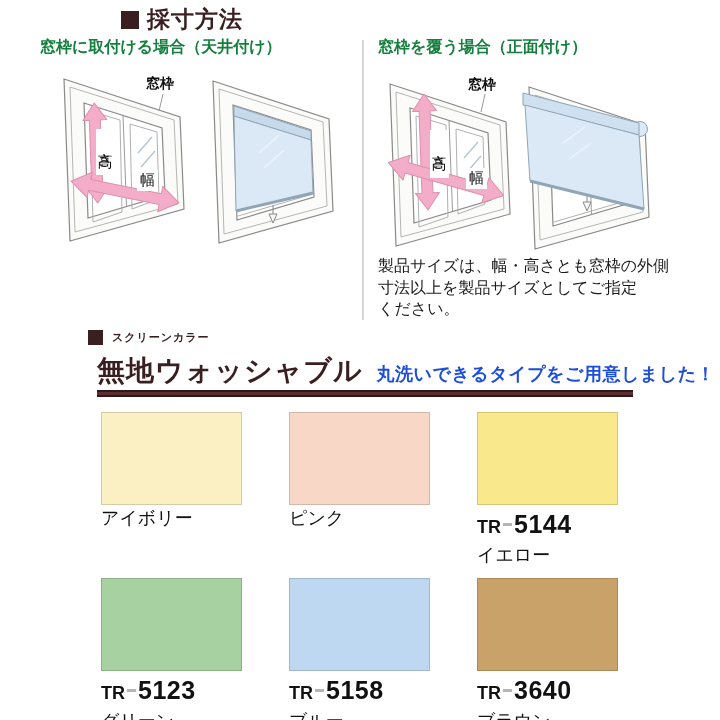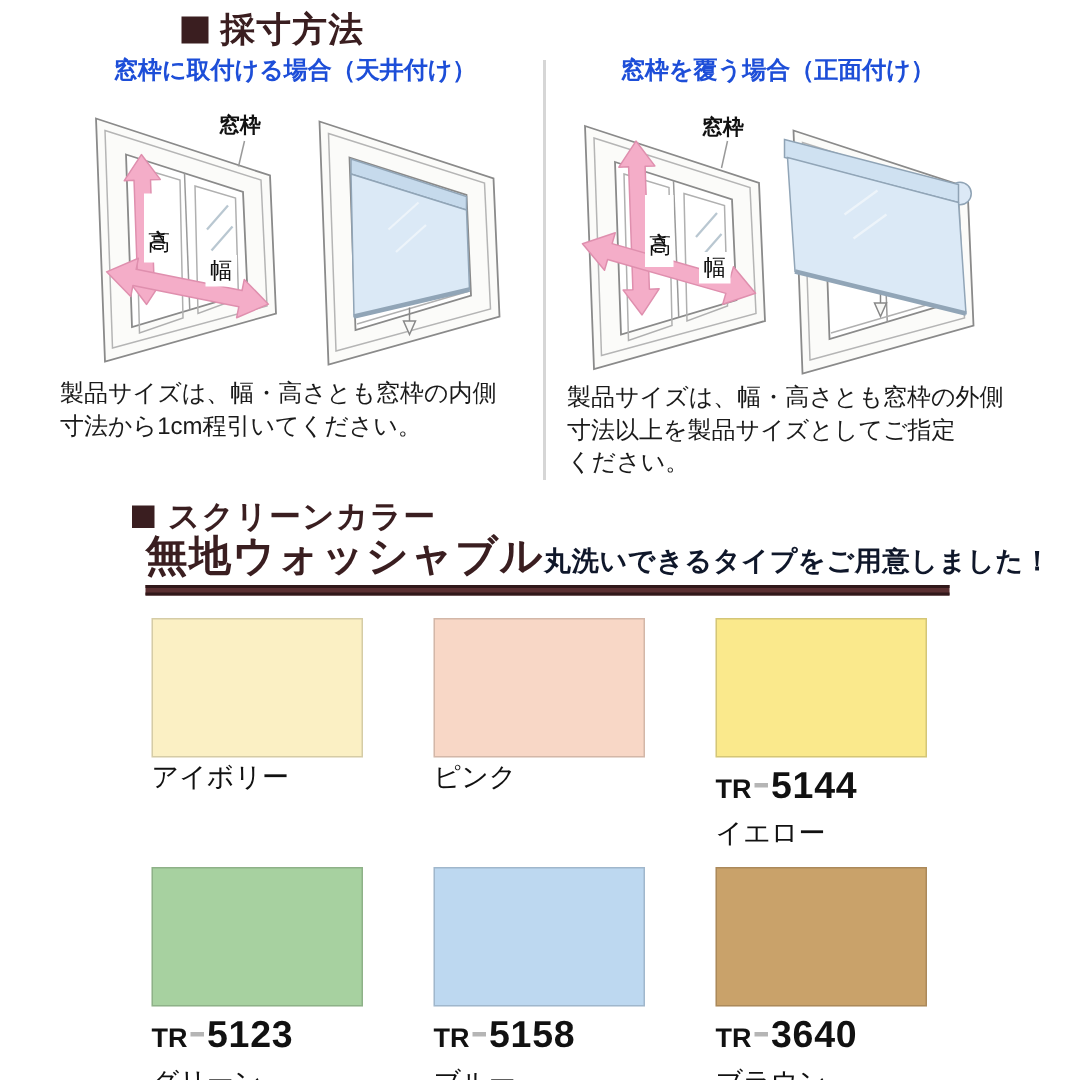--- a/index.html
+++ b/index.html
@@ -9,21 +9,21 @@
     font-family:"Liberation Sans", sans-serif;
     color:#1a1a1a;
   }
   
   .sec1-header{position:absolute;left:88px;top:4px;display:flex;align-items:center;gap:8px;padding-left:33px;}
   .sq-big{width:18px;height:18px;background:#3a1e20;}
   .sec1-title{font-size:23px;font-weight:bold;color:#3a1e20;letter-spacing:1px;}
   .mcol{position:absolute;top:35px;}
   .mcol-left{left:40px;width:320px;height:285px;}
   .mcol-right{left:376px;width:330px;height:290px;}
-  .msub{position:absolute;left:0;top:2px;font-size:16px;font-weight:bold;color:#1d4ed8;margin-left:36px;}
+  .msub{position:absolute;left:0;top:2px;font-size:16px;font-weight:bold;color:#15803d;}
   .mcol-right .msub{left:2px;}
   .vdivider{position:absolute;left:362px;top:40px;width:2px;height:280px;background:#d6d6d6;}
   .mcaption{position:absolute;font-size:16px;line-height:21.5px;white-space:pre-line;color:#1a1a1a;}
   .mcol-left .mcaption{left:0;top:217px;}
   .mcol-right .mcaption{left:2px;top:220px;}
   .illo{position:absolute;width:145px;height:172px;}
   .illo svg{position:absolute;left:0;top:0;overflow:visible;}
   .illoA{left:18px;top:38px;}
   .illoB{left:167px;top:40px;}
   .illoC{left:8px;top:43px;}
@@ -31,24 +31,24 @@
   .madolabel{position:absolute;font-size:14px;font-weight:bold;color:#111;white-space:nowrap;}
   .vlabel{position:absolute;writing-mode:vertical-rl;text-orientation:upright;
     background:#ffffff;font-size:15px;color:#111;text-align:center;line-height:1.0;
     padding:2px 2px;letter-spacing:2px;}
   .hlabel{position:absolute;background:#ffffff;font-size:15px;color:#111;text-align:center;
     padding:1px 3px;}
   
   .sec2{position:absolute;left:0;top:326px;width:720px;}
   .sec2-header{position:absolute;left:88px;top:4px;display:flex;align-items:center;gap:9px;}
   .sq-small{width:15px;height:15px;background:#3a1e20;}
-  .sec2-title{font-size:21px;font-weight:bold;color:#3a1e20;letter-spacing:1px;}
+  .sec2-title{font-size:11px;font-weight:bold;color:#3a1e20;letter-spacing:1px;}
   .headline-row{position:absolute;left:97px;top:26px;display:flex;align-items:baseline;}
   .headline{font-size:28px;font-weight:bold;color:#3a1e20;letter-spacing:1px;}
-  .tagline{font-size:18px;font-weight:bold;color:#0f172a;letter-spacing:0.5px;}
+  .tagline{font-size:18px;font-weight:bold;color:#1d4ed8;margin-left:14px;letter-spacing:0.5px;}
   .rule{position:absolute;left:97px;top:64px;width:536px;height:3px;background:#5a2f31;
     border-top:2px solid #31181a;border-bottom:2px solid #31181a;}
   .swgrid{position:absolute;left:101px;top:86px;display:grid;
     grid-template-columns:repeat(3,141px);column-gap:47px;row-gap:11px;}
   .swatch{width:141px;height:93px;border:1px solid rgba(0,0,0,0.15);box-sizing:border-box;}
   .code{margin-top:5px;line-height:28px;white-space:nowrap;}
   .code .tr{font-size:18px;font-weight:bold;color:#111;}
   .code .dash{display:inline-block;width:9px;height:3px;background:#b5b5b5;
     vertical-align:7px;margin:0 2px;}
   .code .num{font-size:25px;font-weight:bold;color:#111;letter-spacing:0.5px;}
@@ -99,22 +99,20 @@
       <polygon points="27,31 104,56 104,65 27,41" fill="#c6daec" stroke="#91a5b7" stroke-width="1"></polygon>
       <polygon points="27,41 104,65 106,118 29,136" fill="#dbe9f6" stroke="#91a5b7" stroke-width="1"></polygon>
       <line x1="29" y1="136" x2="106" y2="118" stroke="#91a5b7" stroke-width="3"></line>
       <line x1="52" y1="78" x2="72" y2="60" stroke="#edf4fa" stroke-width="1.5"></line>
       <line x1="57" y1="93" x2="77" y2="75" stroke="#edf4fa" stroke-width="1.5"></line>
       <line x1="66" y1="130" x2="66" y2="139" stroke="#888888" stroke-width="1"></line>
       <polygon points="62,139 70,139 66,148" fill="#f8f8f6" stroke="#888888" stroke-width="1"></polygon>
     </svg>
   </div>
 
-  <div class="mcaption">製品サイズは、幅・高さとも窓枠の内側
-寸法から1cm程引いてください。</div>
 </div>
 
 <div class="mcol mcol-right">
   <div class="msub">窓枠を覆う場合（正面付け）</div>
 
   <div class="illo illoC">
     <svg width="145" height="172" viewBox="0 0 145 172">
       <polygon points="6,6 122,44 126,136 12,168" fill="#fbfbf9" stroke="#8a8a8a" stroke-width="1.2"></polygon>
       <polygon points="12,14 116,47 120,131 17,159" fill="none" stroke="#b5b5b5" stroke-width="1"></polygon>
       <polygon points="26,30 104,55 107,122 30,145" fill="#ffffff" stroke="#8a8a8a" stroke-width="1.2"></polygon>

